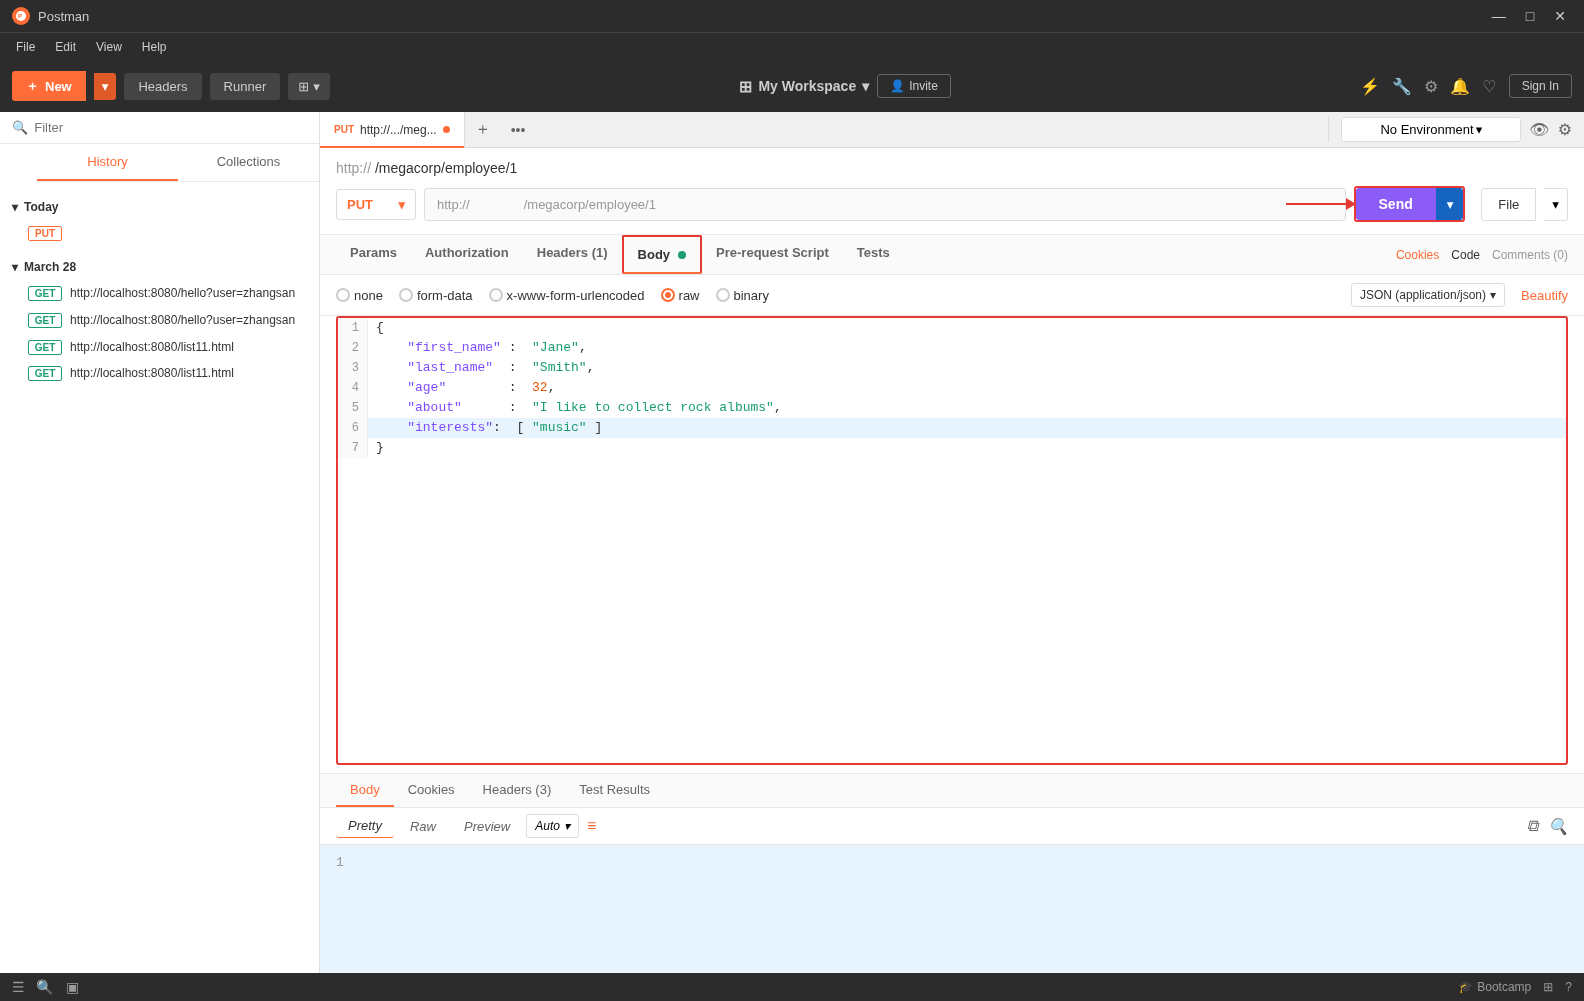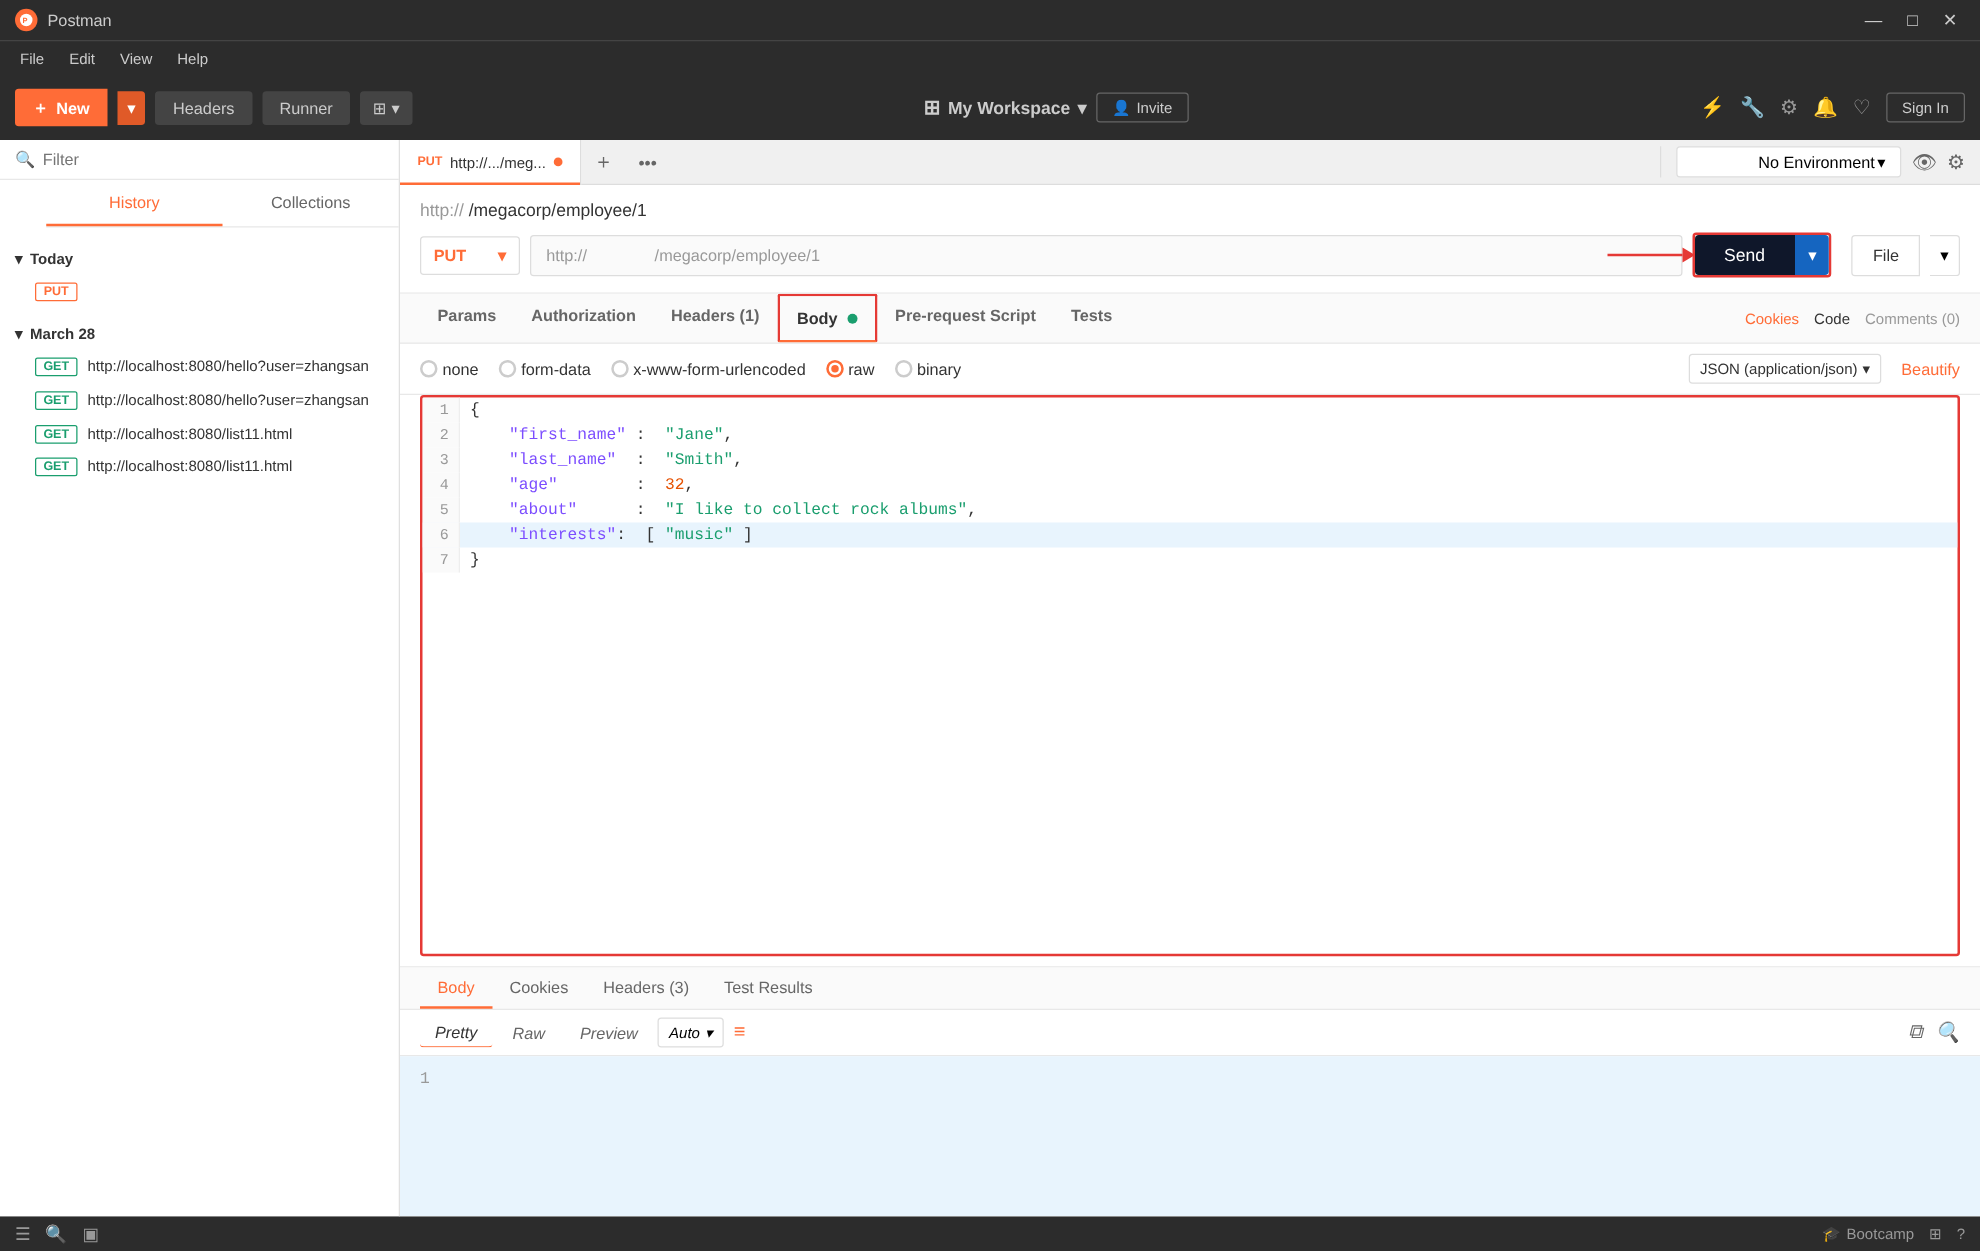--- a/index.html
+++ b/index.html
@@ -65,21 +65,21 @@
     .tab-more { padding: 0 10px; color: #666; font-size: 14px; cursor: pointer; }
     .tab-active-bar { position: absolute; bottom: 0; left: 0; right: 0; height: 2px; background: #ff6c37; }
 
     
     .request-area { padding: 12px 16px; border-bottom: 1px solid #e8e8e8; }
     .request-url-full { font-size: 14px; color: #333; margin-bottom: 10px; }
     .request-url-full span { color: #999; }
     .request-row { display: flex; align-items: center; gap: 8px; }
     .method-select { background: #fff; border: 1px solid #ddd; border-radius: 3px; padding: 7px 10px; font-size: 13px; color: #ff6c37; font-weight: 600; cursor: pointer; min-width: 80px; display: flex; align-items: center; justify-content: space-between; }
     .url-input { flex: 1; border: 1px solid #ddd; border-radius: 3px; padding: 7px 12px; font-size: 13px; color: #333; background: #fafafa; position: relative; }
-    .send-btn { background: #0f172a; color: white; border: none; border-radius: 3px 0 0 3px; padding: 8px 20px; font-size: 14px; font-weight: 400; cursor: pointer; min-width: 80px; }
+    .send-btn { background: #8b5cf6; color: white; border: none; border-radius: 3px 0 0 3px; padding: 8px 20px; font-size: 14px; font-weight: 700; cursor: pointer; min-width: 80px; }
     .send-caret { background: #1565c0; color: white; border: none; border-radius: 0 3px 3px 0; padding: 8px 10px; cursor: pointer; border-left: 1px solid #1565c0; }
     .send-group { display: flex; border: 2px solid #e53935; border-radius: 3px; }
     .save-btn { background: transparent; border: 1px solid #ddd; border-radius: 3px 0 0 3px; padding: 8px 16px; font-size: 13px; cursor: pointer; color: #333; margin-left: 8px; }
     .save-caret { background: transparent; border: 1px solid #ddd; border-left: none; border-radius: 0 3px 3px 0; padding: 8px 8px; cursor: pointer; }
 
     
     .req-tabs { display: flex; border-bottom: 1px solid #e8e8e8; padding: 0 16px; align-items: center; justify-content: space-between; background: #fafafa; }
     .req-tab { padding: 10px 14px; font-size: 13px; color: #666; cursor: pointer; border-bottom: 2px solid transparent; font-weight: bold; }
     .req-tab.active { color: #333; border-bottom: 2px solid #ff6c37; }
     .req-tab-body { border: 2px solid #e53935; border-radius: 2px; }
@@ -260,21 +260,21 @@
         <span class="method-label">PUT</span>
         <span class="tab-url">http://.../meg...</span>
         <span class="tab-dot"></span>
         <div class="tab-active-bar"></div>
       </div>
       <div class="tab-add">＋</div>
       <div class="tab-more">•••</div>
       <div style="flex:1"></div>
 
       <div style="display:flex;align-items:center;gap:8px;padding:0 12px;border-left:1px solid #ddd;">
-        <div style="background:#fff;border:1px solid #ddd;border-radius:3px;padding:4px 12px;display:flex;align-items:center;gap:2px;cursor:pointer;min-width:180px;justify-content:flex-end;">
+        <div style="background:#fff;border:1px solid #ddd;border-radius:3px;padding:4px 12px;display:flex;align-items:center;gap:2px;cursor:pointer;min-width:180px;justify-content:center;">
           <span>No Environment</span>
           <span>▾</span>
         </div>
         <span style="color:#666;font-size:16px;">👁</span>
         <span style="color:#666;font-size:16px;">⚙</span>
       </div>
     </div>
 
     <div class="request-area">
       <div class="request-url-full">

